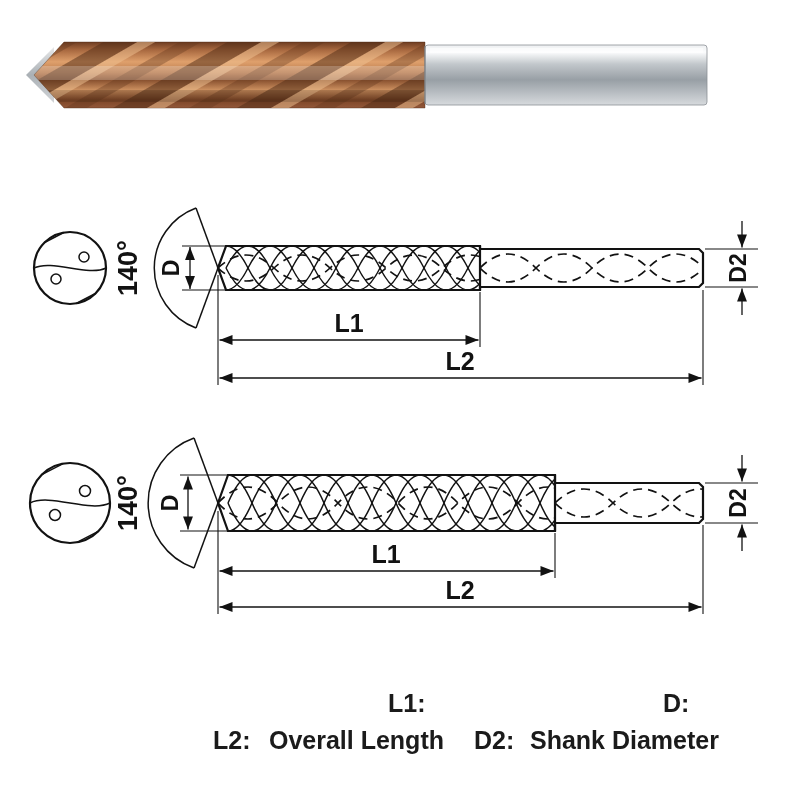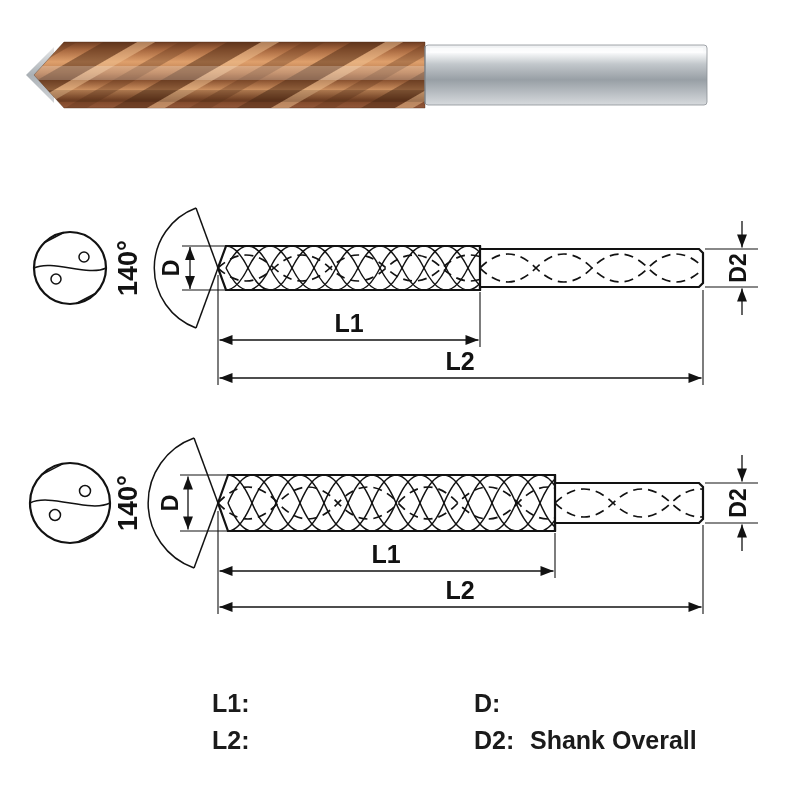--- a/index.html
+++ b/index.html
@@ -6,21 +6,21 @@
   html,body { width:800px; height:800px; background:#ffffff; overflow:hidden;
               font-family:"Liberation Sans", sans-serif; }
   .page { position:relative; width:800px; height:800px; background:#fff; }
   .abs { position:absolute; left:0; }
   #photo { top:30px; }
   #draw1 { top:195px; }
   #draw2 { top:423px; }
   #legend { position:absolute; top:685px; left:212px; display:flex; gap:30px; }
   .legend-col { display:flex; flex-direction:column; }
   .legend-col.first { min-width:232px; }
-  .legend-row { display:flex; line-height:37px; font-size:25px; font-weight:700; color:#1b1b1b; white-space:nowrap; }
+  .legend-row { display:flex; line-height:37px; font-size:25px; font-weight:700; color:#1b1b1b; white-space:nowrap;justify-content:flex-end; }
   .abbr { min-width:56px; }
   svg .ol  { fill:none; stroke:#121212; stroke-width:2.2; stroke-linejoin:miter; }
   svg .th  { fill:none; stroke:#121212; stroke-width:1.5; }
   svg .dsh { fill:none; stroke:#121212; stroke-width:1.7; stroke-dasharray:9 6; }
   svg .dim { fill:none; stroke:#121212; stroke-width:1.3; }
   svg .ext { fill:none; stroke:#121212; stroke-width:1.1; }
   svg text { font-family:"Liberation Sans", sans-serif; font-weight:600; fill:#121212; }
 </style>
 </head>
 <body>
@@ -229,26 +229,27 @@
     </g>
   </svg>
 
   <div id="legend">
     <div class="legend-col first">
       <div class="legend-row">
         <span class="abbr">L1:</span>
       </div>
       <div class="legend-row">
         <span class="abbr">L2:</span>
+        <span>Overall Length</span>
       </div>
     </div>
     <div class="legend-col">
       <div class="legend-row">
         <span class="abbr">D:</span>
       </div>
       <div class="legend-row">
         <span class="abbr">D2:</span>
-        <span>Shank Overall</span>
+        <span>Shank Diameter</span>
       </div>
     </div>
   </div>
 
 </div>
 
 </body></html>

